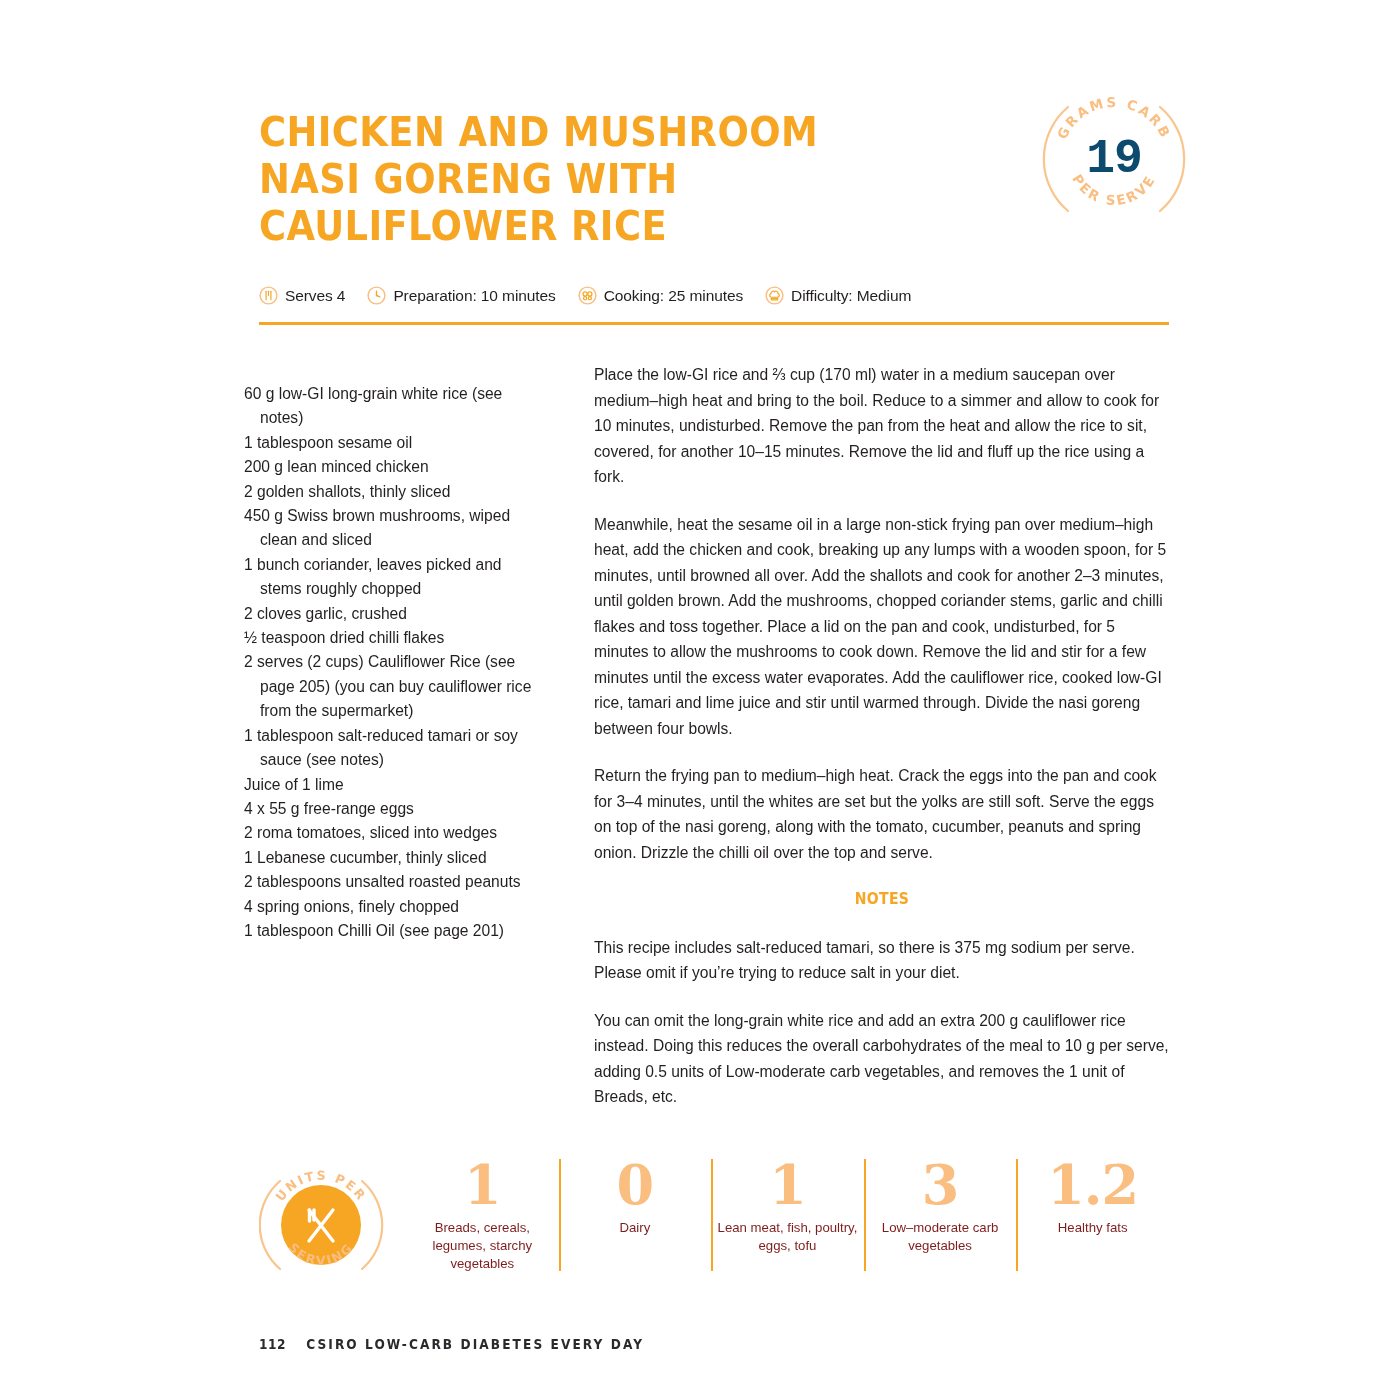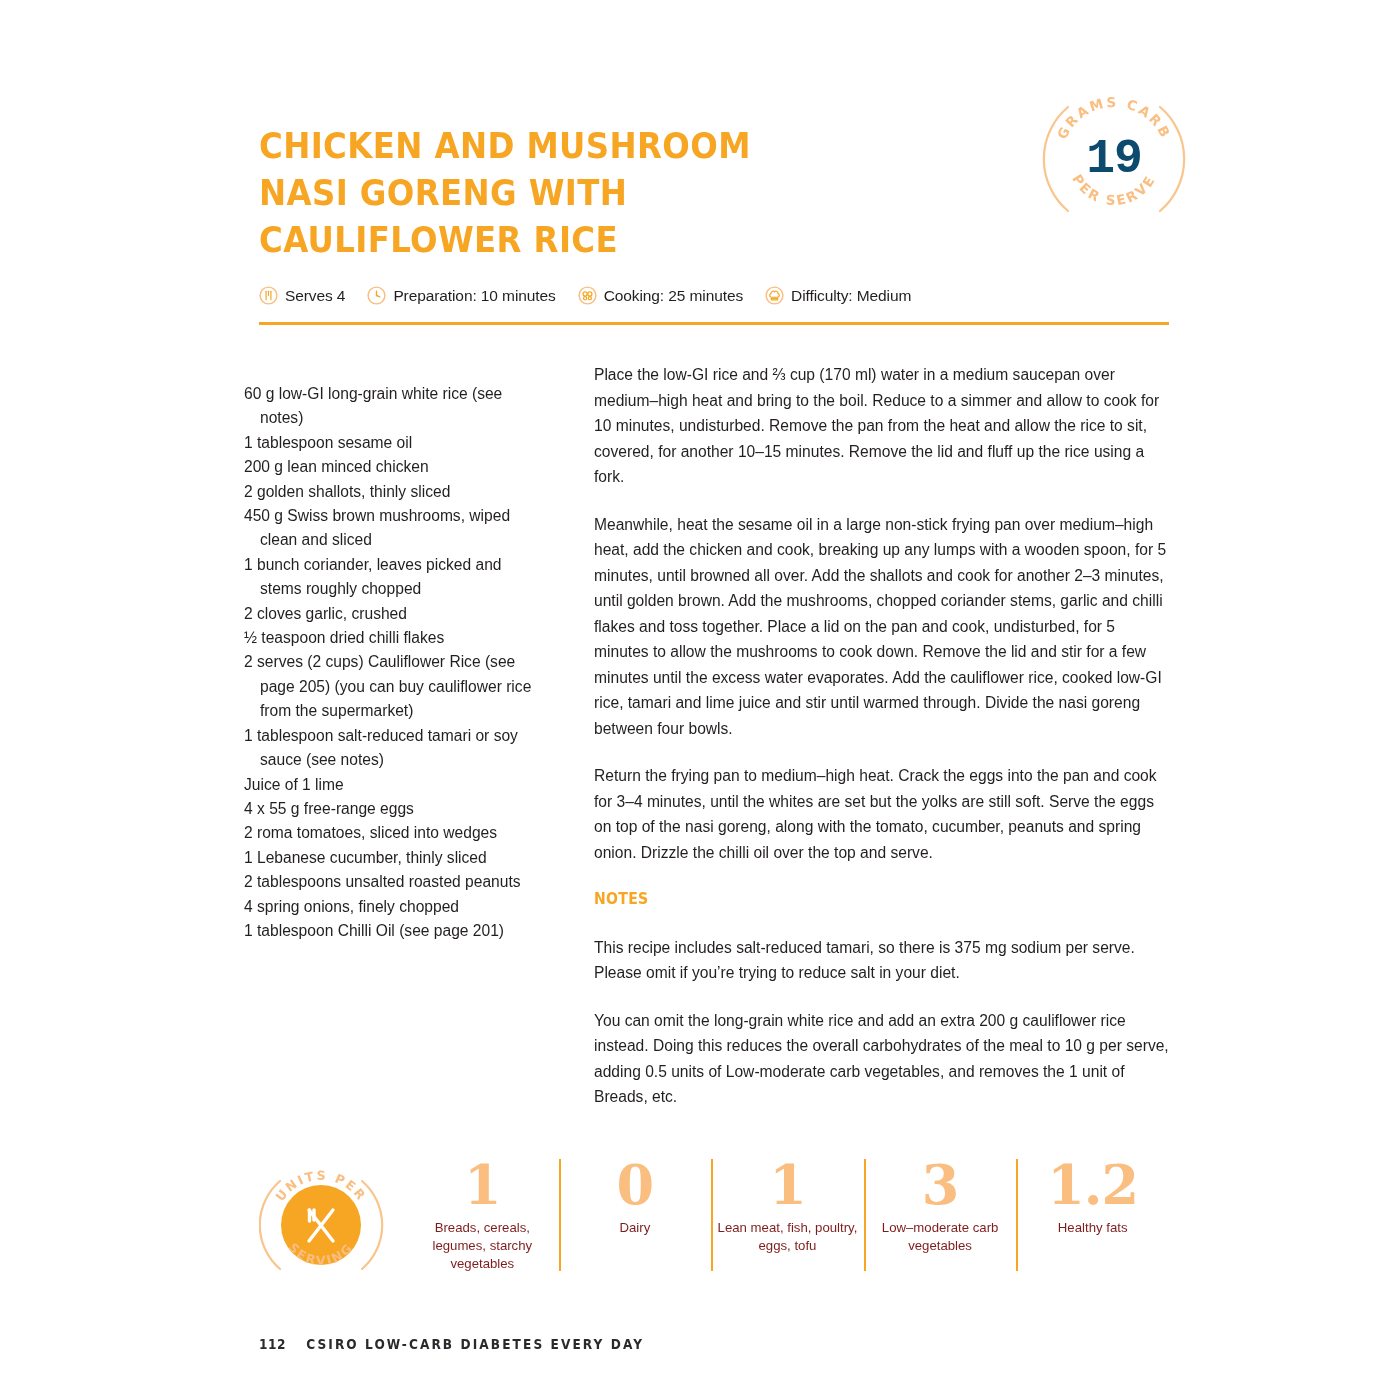--- a/index.html
+++ b/index.html
@@ -20,25 +20,25 @@
     position: absolute;
     left: 0; top: 0;
     width: 1400px;
     height: 1400px;
   }
 
   
   .recipe-title {
     position: absolute;
     left: 259px;
-    top: 98px;
+    top: 82px;
     width: 760px;
     font-family: "DejaVu Sans", sans-serif;
     font-weight: 700;
-    font-size: 36px;
+    font-size: 41px;
     line-height: 47px;
     letter-spacing: 0.4px;
     color: #F6A623;
     text-transform: uppercase;
     font-stretch: condensed;
   }
   .recipe-title .tl { display: block; white-space: nowrap; }
 
   
   .carb-badge {
@@ -131,20 +131,21 @@
 
   .notes-heading {
     color: #F6A623;
     font-weight: 700;
     font-size: 15.6px;
     letter-spacing: 0.3px;
     margin: 0 0 3px 0;
     text-transform: uppercase;
     font-family: "DejaVu Sans", sans-serif;
     font-stretch: condensed;
+    text-align: center;
   }
 
   
   .units-section {
     position: absolute;
     left: 259px;
     top: 1155px;
     width: 910px;
     height: 145px;
     display: flex;

